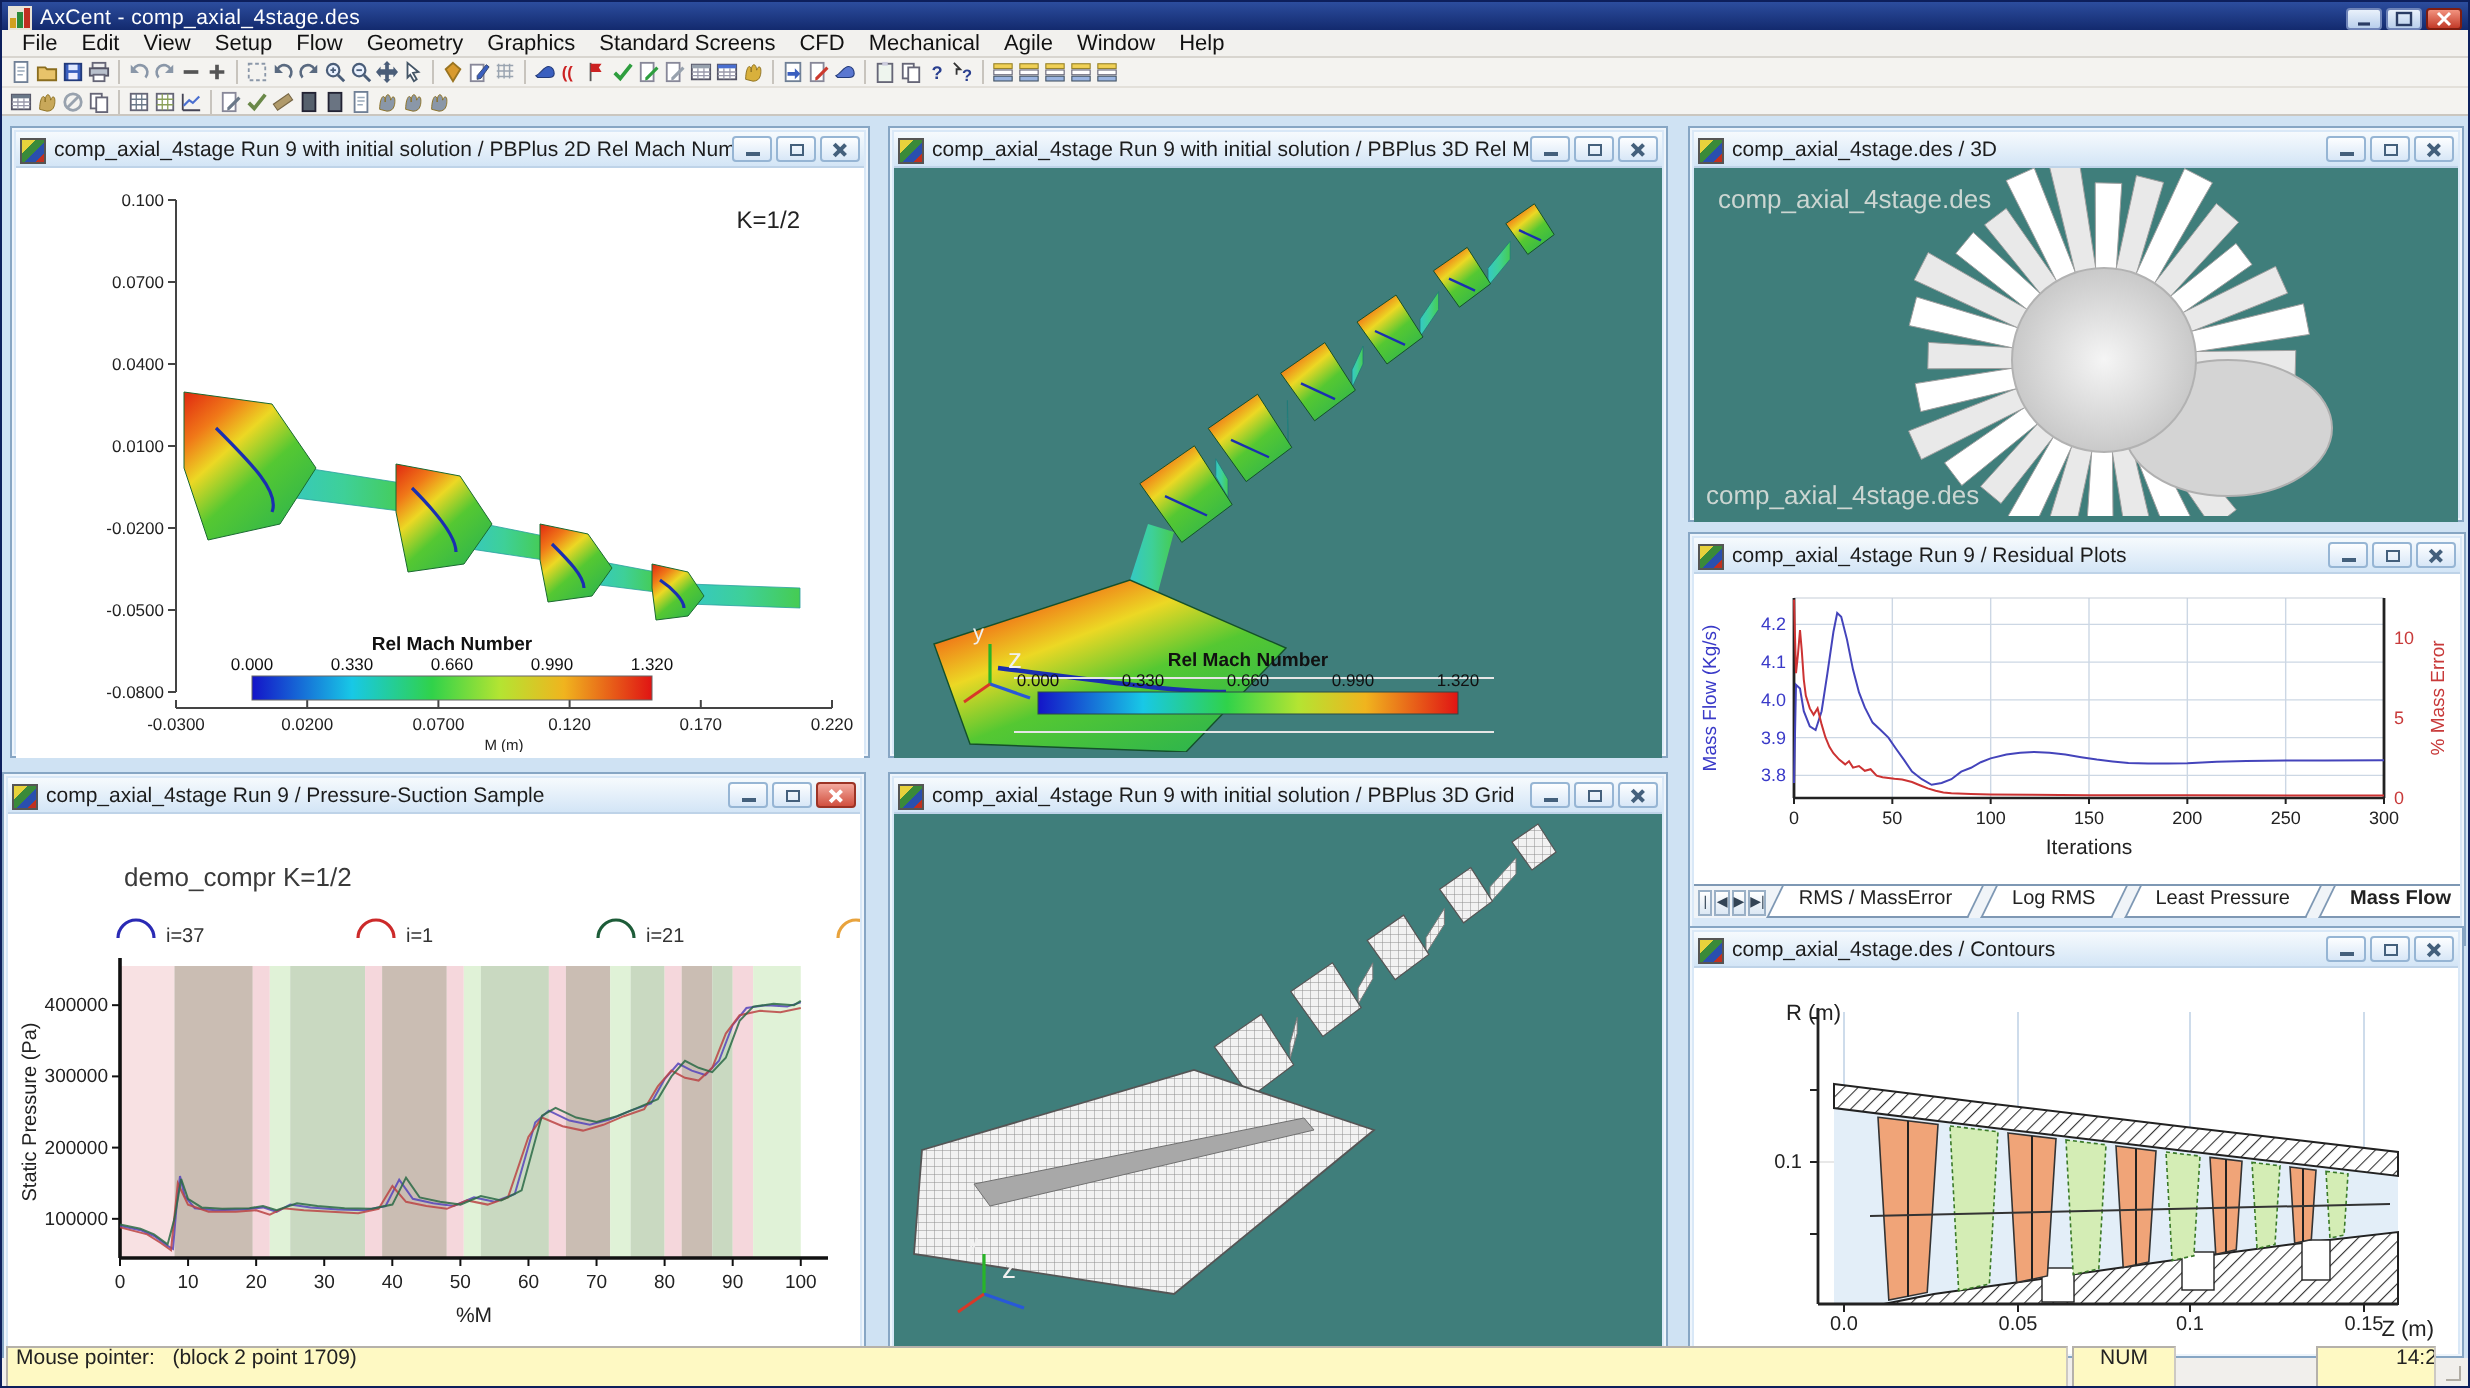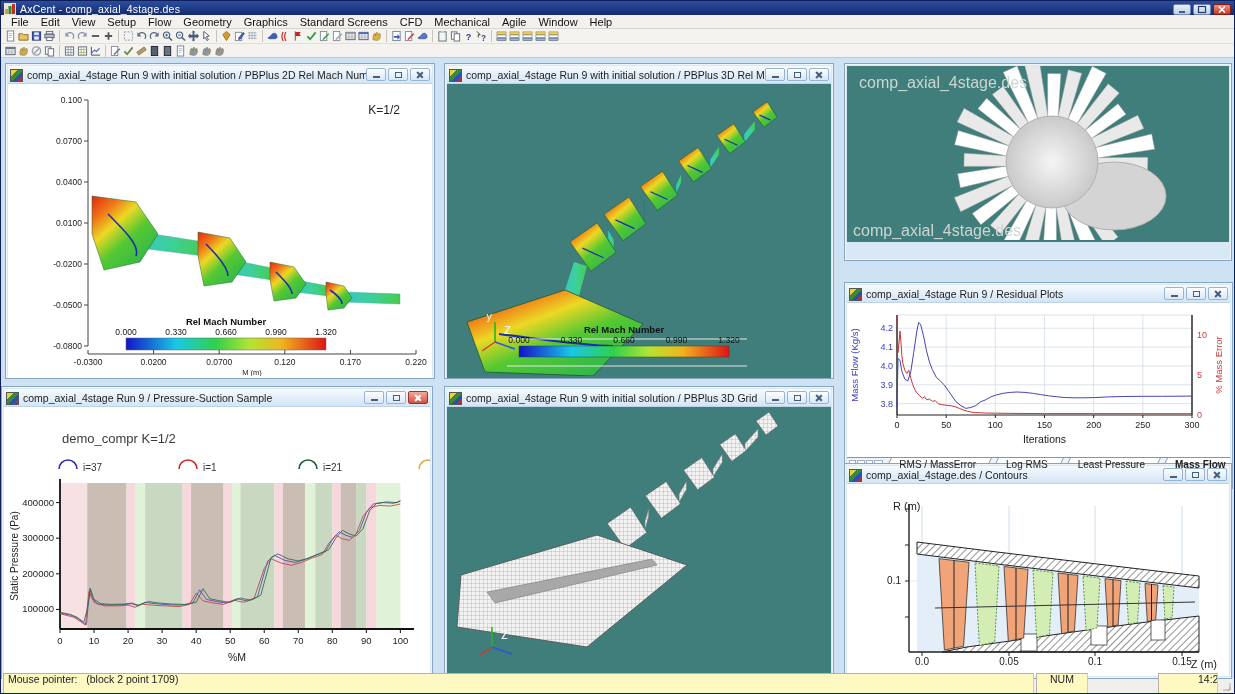--- a/index.html
+++ b/index.html
@@ -31,21 +31,21 @@
   .win-tb{height:18px;display:flex;align-items:center;padding:0 2px;
           background:linear-gradient(#f6fafd,#d3e5f6);border-bottom:1px solid #bed3e8;}
   .win-ico{width:13px;height:12px;margin-right:4px;display:inline-flex;}
   .win-title{flex:1;font-size:10.5px;color:#1c1c1c;white-space:nowrap;overflow:hidden;}
   .caps{display:flex;gap:2px;}
   .cap{width:20px;height:13px;padding:0;border:1px solid #96b5d4;border-radius:2px;
        background:linear-gradient(#fdfeff,#d8e7f7);display:inline-flex;align-items:center;justify-content:center;}
   .cap.close-active{background:linear-gradient(#f3a99e,#d1503f);border-color:#9c3325;}
   .win-cl{position:relative;overflow:hidden;background:#fff;}
   .win-cl.teal{background:#3f7e7b;}
-  .v3d-label{position:absolute;color:#ccd6d2;font-size:16px;white-space:nowrap;}
+  .v3d-label{position:absolute;color:#ccd6d2;font-size:13px;white-space:nowrap;}
   .v3d-label.top{left:12px;top:8px;}
   .v3d-label.bot{left:6px;top:156px;}
   
   .tabbar{height:17px;border-top:1px solid #7e98b4;display:flex;align-items:stretch;
           background:#f0f4f8;font-size:10px;padding-left:2px;}
   .tabnav{width:14px;height:13px;margin:2px 1px 0 0;padding:0;font-size:7px;line-height:11px;
           border:1px solid #9ab0c6;background:linear-gradient(#fff,#dce8f4);color:#345;}
   .tab{position:relative;margin:0 3px;padding:1px 12px 0 12px;color:#222;white-space:nowrap;}
   .tab::before{content:"";position:absolute;inset:0;transform:skewX(-26deg);
                background:#fff;border:1px solid #7e98b4;border-top:none;z-index:0;}
@@ -613,20 +613,35 @@
             <text x="282" y="259" font-size="8.5" fill="#111" text-anchor="middle">1.320</text>
             <path d="M48 258 L48 238" stroke="#28b428" stroke-width="1.6"></path>
             <path d="M48 258 L68 265" stroke="#2858d8" stroke-width="1.6"></path>
             <path d="M48 258 L35 267" stroke="#d83828" stroke-width="1.4"></path>
             <text x="45" y="236" font-size="11" fill="#f0f0f0" text-anchor="end">y</text>
             <text x="57" y="250" font-size="14" fill="#f0f0f0">z</text>
           </svg></div>
     </div>
 
     <div class="win" style="left:843px;top:5px;width:388px;height:198px">
+      <div class="win-tb">
+        <span class="win-ico doc-ico"></span>
+        <span class="win-title">comp_axial_4stage.des / 3D</span>
+        <span class="caps">
+          <button class="cap">
+              <i class="gmin"></i>
+            </button>
+          <button class="cap">
+              <i class="gmax"></i>
+            </button>
+          <button class="cap">
+              <i class="gcls"></i>
+            </button>
+        </span>
+      </div>
       <div class="win-cl teal">
         <svg id="svg-view3d" width="382" height="174">
             <defs>
               <radialGradient id="hubg">
                 <stop offset="0" stop-color="#f5f5f5"></stop>
                 <stop offset="1" stop-color="#c9c9c9"></stop>
               </radialGradient>
             </defs>
             <g>
               <path d="M246.8,91.8 L300.9,91.2 L300.5,105.6 L246.6,101.9 Z" fill="#e9e9e9" stroke="#9f9f9f" stroke-width="0.5"></path>
@@ -659,21 +674,21 @@
               <path d="M244.8,82.6 L304.7,67.9 L307.7,83.2 L246.9,92.5 Z" fill="#ffffff" stroke="#9f9f9f" stroke-width="0.5"></path>
             </g>
             <ellipse cx="267" cy="130" rx="52" ry="34" fill="#d4d4d4" stroke="#b0b0b0"></ellipse>
             <circle cx="205" cy="96" r="46" fill="url(#hubg)" stroke="#b2b2b2"></circle>
           </svg>
         <span class="v3d-label top">comp_axial_4stage.des</span>
         <span class="v3d-label bot">comp_axial_4stage.des</span>
       </div>
     </div>
 
-    <div class="win" style="left:843px;top:224px;width:389px;height:207px">
+    <div class="win" style="left:843px;top:208px;width:389px;height:207px">
       <div class="win-tb">
         <span class="win-ico doc-ico"></span>
         <span class="win-title">comp_axial_4stage Run 9 / Residual Plots</span>
         <span class="caps">
           <button class="cap">
               <i class="gmin"></i>
             </button>
           <button class="cap">
               <i class="gmax"></i>
             </button>

